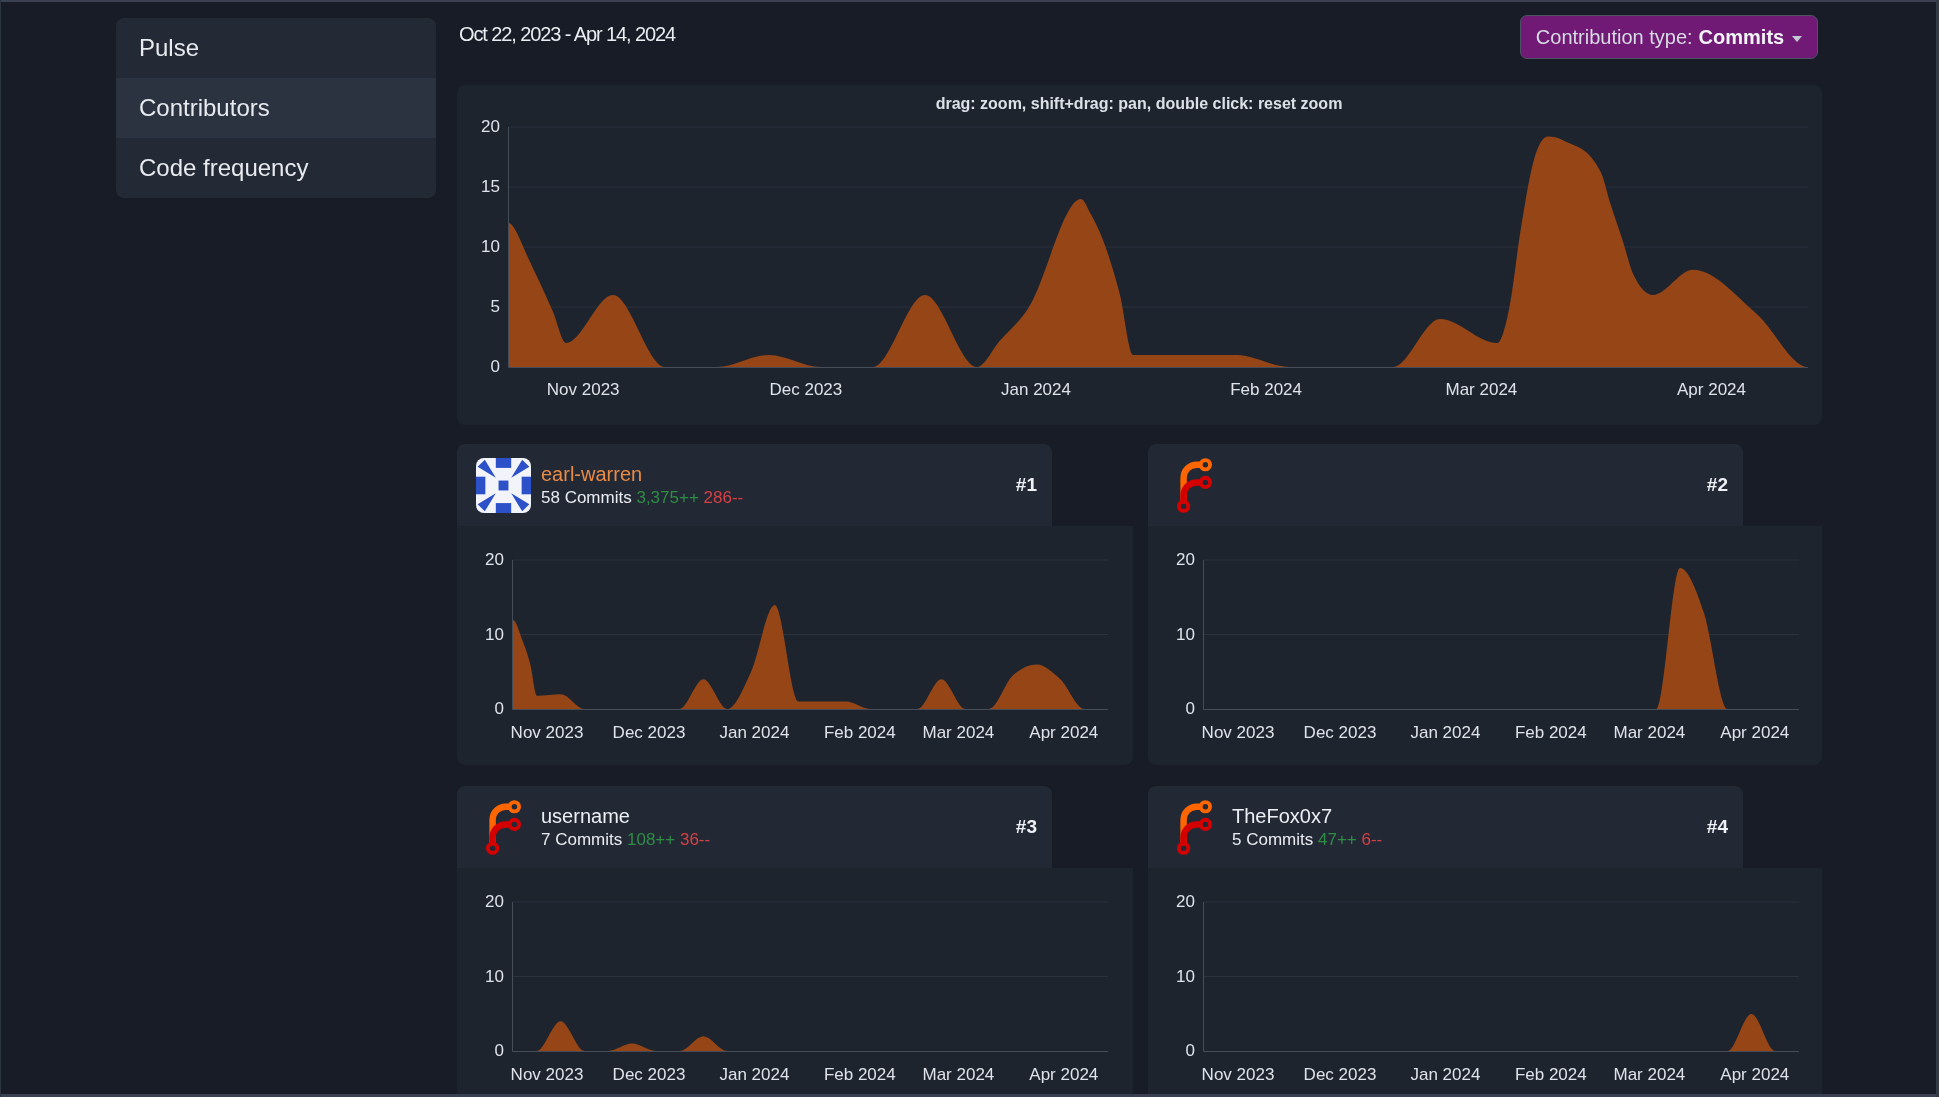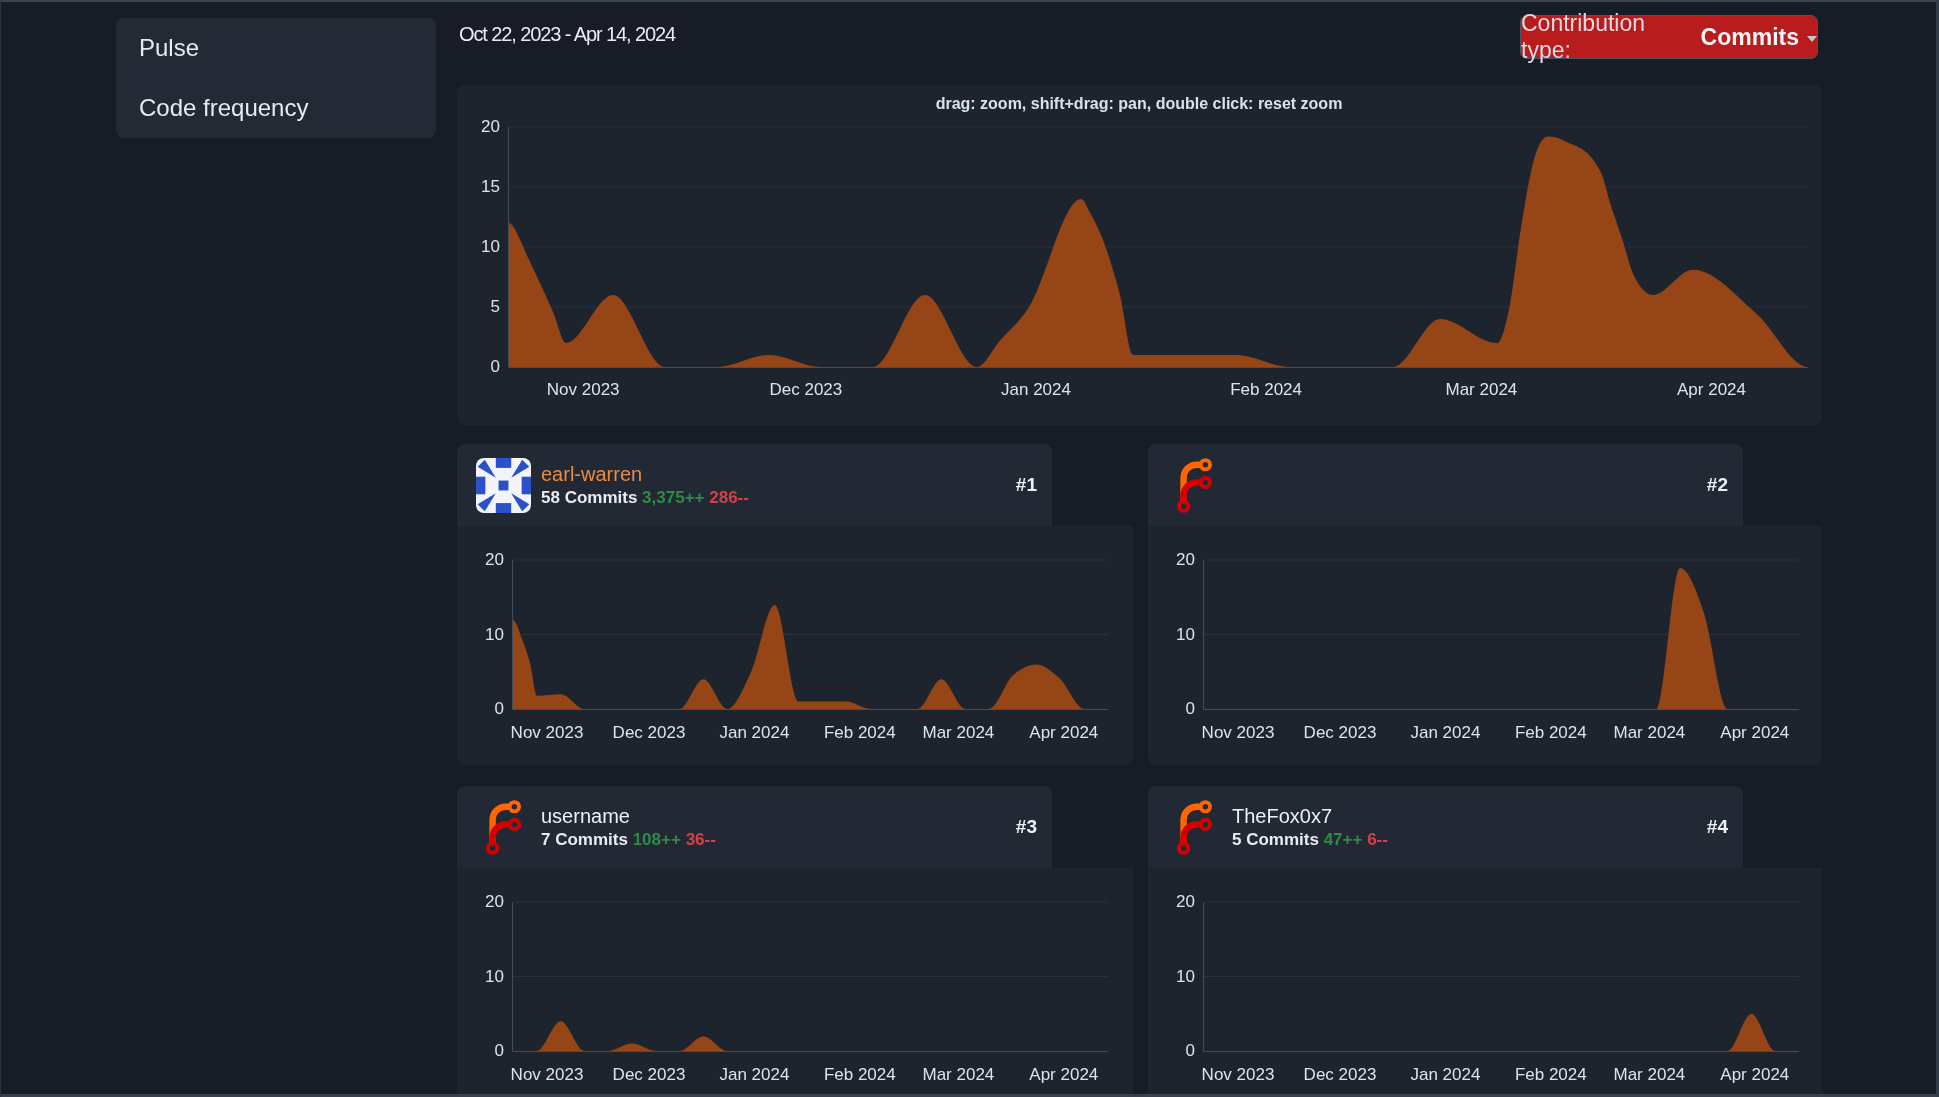--- a/index.html
+++ b/index.html
@@ -3,44 +3,45 @@
 
 *{margin:0;padding:0;box-sizing:border-box}
 html,body{width:1939px;height:1097px;overflow:hidden}
 body{background:#171c26;font-family:"Liberation Sans",sans-serif;position:relative}
 .abs{position:absolute}
 .topline{position:absolute;left:0;top:0;width:1939px;height:2px;background:#3a4150}
 .menu{position:absolute;left:116px;top:18px;width:320px;border-radius:8px;background:#232a35;overflow:hidden}
 .menu .item{height:60px;line-height:60px;padding-left:23px;font-size:24px;color:#e7eaef}
 .menu .item.active{background:#2b3340}
 .h1{position:absolute;left:459px;top:23px;font-size:20px;color:#e9edf2;letter-spacing:-1.1px}
-.btn{position:absolute;left:1520px;top:15px;width:298px;height:44px;background:#b91c1c;border:1px solid #4b5462;border-radius:7px;color:#d7dce4;font-size:23px;display:flex;align-items:center;justify-content:center;gap:6px}
+.btn{position:absolute;left:1520px;top:15px;width:298px;height:44px;background:#701a75;border:1px solid #4b5462;border-radius:7px;color:#d7dce4;font-size:20px;display:flex;align-items:center;justify-content:center;gap:6px}
 .btn b{color:#f2f4f8}
 .caret{width:0;height:0;border-left:5px solid transparent;border-right:5px solid transparent;border-top:6px solid #c3c9d2;margin-top:3px;margin-left:2px}
 .panel{position:absolute;background:#1d242e;border-radius:8px}
 .tk{font-size:17px;fill:#dfe3e9;font-family:"Liberation Sans",sans-serif}
 .ttl{font-size:16px;font-weight:bold;fill:#dce1e8;font-family:"Liberation Sans",sans-serif}
 .chead{position:absolute;width:595px;height:82px;background:#222935;border-radius:8px 8px 0 0;display:flex;align-items:center;padding:0 15px 0 19px}
 .av{width:55px;height:55px;display:flex;align-items:center;justify-content:center}
 .cinfo{margin-left:10px}
 .cname{font-size:20px;color:#eceff4;margin-bottom:2px}
 .cname.lnk{color:#e98a45}
-.cstat{font-size:17px;font-weight:bold}
+.cstat{font-size:17px;font-weight:normal}
 .cstat .w{color:#e9ecf1}
 .cstat .g{color:#2e8c45}
 .cstat .r{color:#d64045}
 .rank{margin-left:auto;font-size:19px;font-weight:bold;color:#eef1f5}
 
 </style></head><body>
 <div class="topline"></div>
 <div style="position:absolute;left:0;bottom:0;width:1939px;height:3px;background:#394150;z-index:9"></div>
 <div style="position:absolute;right:0;top:0;width:3px;height:1097px;background:#333b47;z-index:9"></div>
 <div style="position:absolute;left:0;top:0;width:1px;height:1097px;background:#2c3440;z-index:9"></div>
 <div class="menu">
     <div class="item">Pulse</div>
+    <div class="item active">Contributors</div>
     <div class="item">Code frequency</div>
   </div>
 <div class="h1">Oct 22, 2023 - Apr 14, 2024</div>
 <div class="btn">Contribution type: <b>Commits</b><span class="caret"></span></div>
 <div class="panel" style="left:457px;top:85px;width:1365px;height:340px"></div>
 <svg class="abs" style="left:457px;top:85px" width="1365" height="340" viewBox="0 0 1365 340">
     <line x1="52" y1="42" x2="1351" y2="42" stroke="rgba(222,230,240,0.075)" stroke-width="1"></line>
     <text x="43" y="47" text-anchor="end" class="tk">20</text>
     <line x1="52" y1="102" x2="1351" y2="102" stroke="rgba(222,230,240,0.075)" stroke-width="1"></line>
     <text x="43" y="107" text-anchor="end" class="tk">15</text>

